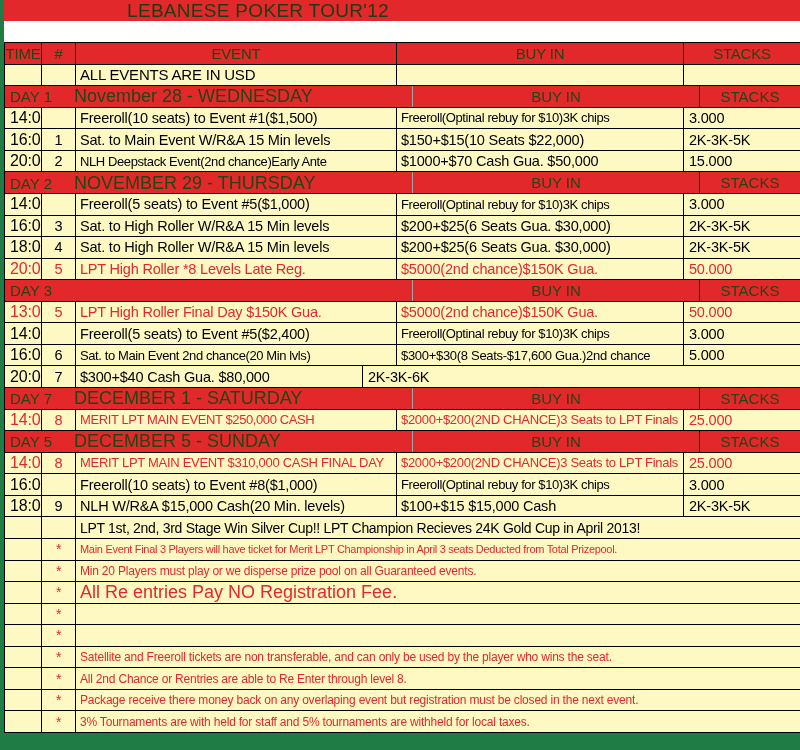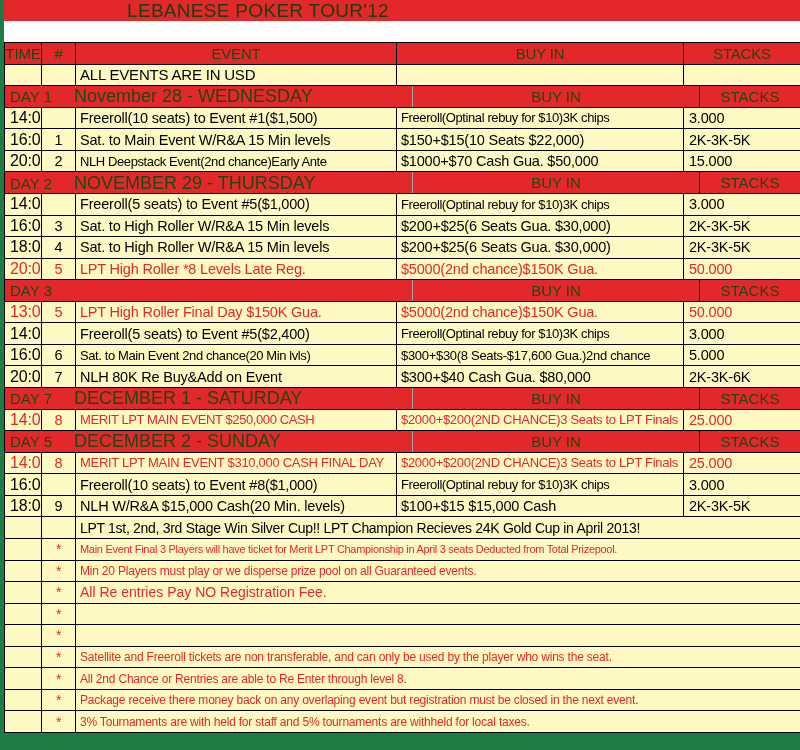--- a/index.html
+++ b/index.html
@@ -32,21 +32,21 @@
   .band{background:#E3282B;}
   .band-left{width:408px;position:relative;box-sizing:border-box;border-right:1px solid #a3a3a3;}
   .band-label{position:absolute;left:5px;top:50%;transform:translateY(-50%);font-size:15px;color:#204614;white-space:nowrap;}
   .band-date{position:absolute;left:69px;top:50%;transform:translateY(-50%);font-size:18px;color:#204614;white-space:nowrap;}
   .band-buyin{width:287px;box-sizing:border-box;border-right:1px solid #000;display:flex;align-items:center;justify-content:center;font-size:15px;color:#204614;}
   .band-stacks{flex:1;display:flex;align-items:center;justify-content:center;font-size:15px;color:#204614;}
   .red .cell{color:#E3282B;}
   .bullet{color:#E3282B;font-size:14px;}
   .note-text{color:#E3282B;font-size:12px;letter-spacing:-.2px;}
   .note-sm{font-size:11px;letter-spacing:-.3px;}
-  .note-lg{font-size:14px;letter-spacing:0;}
+  .note-lg{font-size:18px;letter-spacing:0;}
   .banner-text{color:#000;font-size:14px;letter-spacing:-.3px;}
 </style>
 </head>
 <body>
 
 <div id="sheet">
   <div id="green-strip"></div>
   <div id="bottom-band"></div>
   <div id="content">
 
@@ -164,21 +164,20 @@
       <div class="row">
         <div class="cell time">16:00</div>
         <div class="cell num">6</div>
         <div class="cell event sm">Sat. to Main Event 2nd chance(20 Min lvls)</div>
         <div class="cell buyin xs">$300+$30(8 Seats-$17,600 Gua.)2nd chance</div>
         <div class="cell stacks">5.000</div>
       </div>
       <div class="row">
         <div class="cell time">20:00</div>
         <div class="cell num">7</div>
-        <div class="cell event">NLH 80K Re Buy&amp;Add on Event</div>
         <div class="cell buyin">$300+$40 Cash Gua. $80,000</div>
         <div class="cell stacks">2K-3K-6K</div>
       </div>
 
       <div class="row band">
         <div class="band-left">
           <span class="band-label">DAY 7</span>
           <span class="band-date">DECEMBER 1 - SATURDAY</span>
         </div>
         <div class="band-buyin">BUY IN</div>
@@ -188,21 +187,21 @@
         <div class="cell time">14:00</div>
         <div class="cell num">8</div>
         <div class="cell event sm">MERIT LPT MAIN EVENT $250,000 CASH</div>
         <div class="cell buyin xs">$2000+$200(2ND CHANCE)3 Seats to LPT Finals</div>
         <div class="cell stacks">25.000</div>
       </div>
 
       <div class="row band">
         <div class="band-left">
           <span class="band-label">DAY 5</span>
-          <span class="band-date">DECEMBER 2 - SUNDAY</span>
+          <span class="band-date">DECEMBER 5 - SUNDAY</span>
         </div>
         <div class="band-buyin">BUY IN</div>
         <div class="band-stacks">STACKS</div>
       </div>
       <div class="row red">
         <div class="cell time">14:00</div>
         <div class="cell num">8</div>
         <div class="cell event xs">MERIT LPT MAIN EVENT $310,000 CASH FINAL DAY</div>
         <div class="cell buyin xs">$2000+$200(2ND CHANCE)3 Seats to LPT Finals</div>
         <div class="cell stacks">25.000</div>

